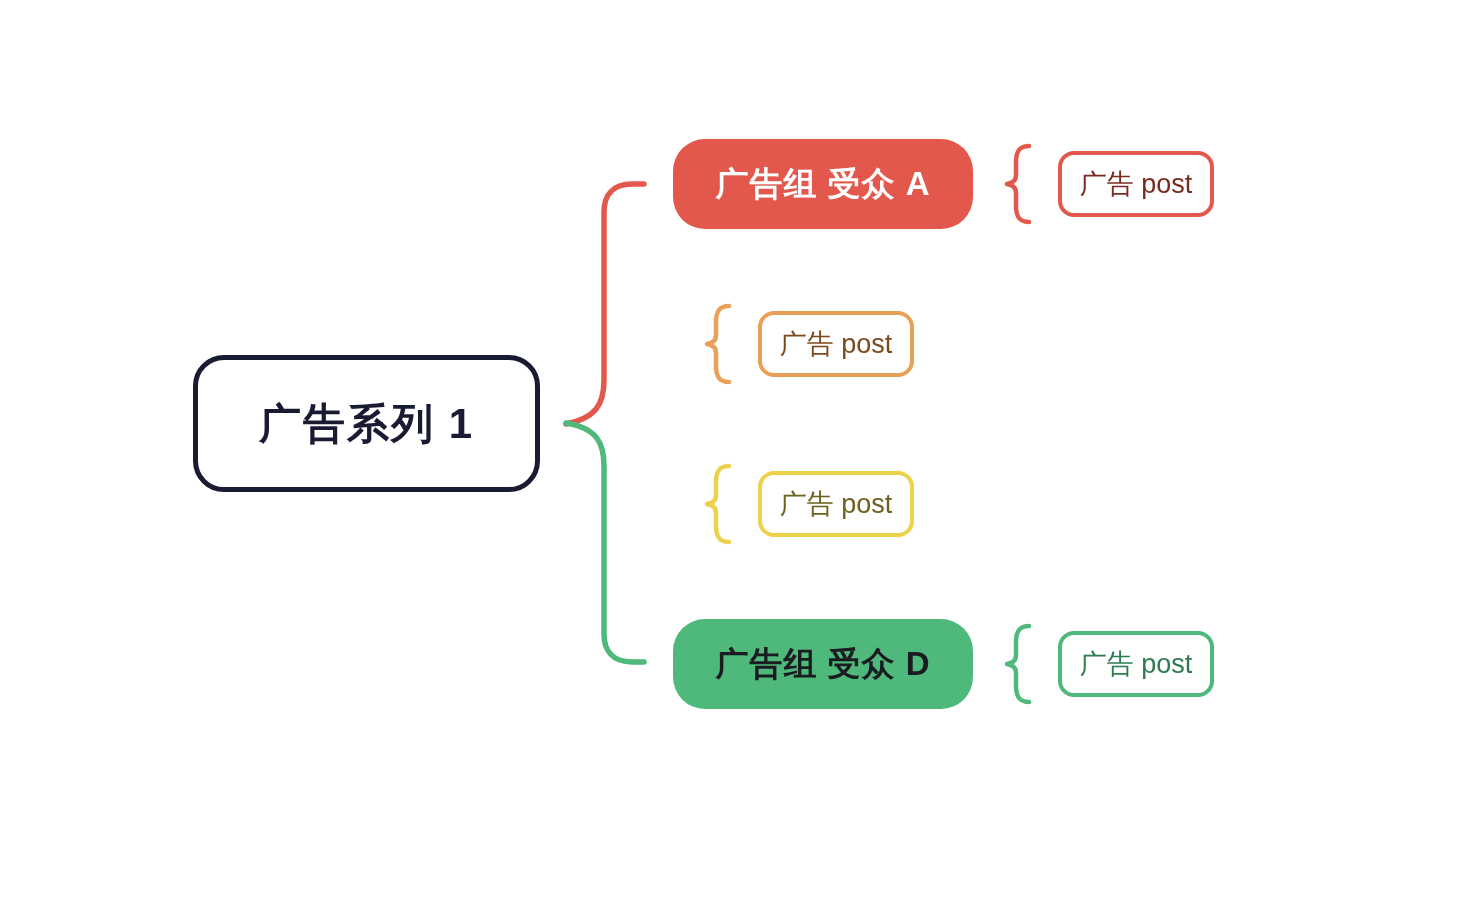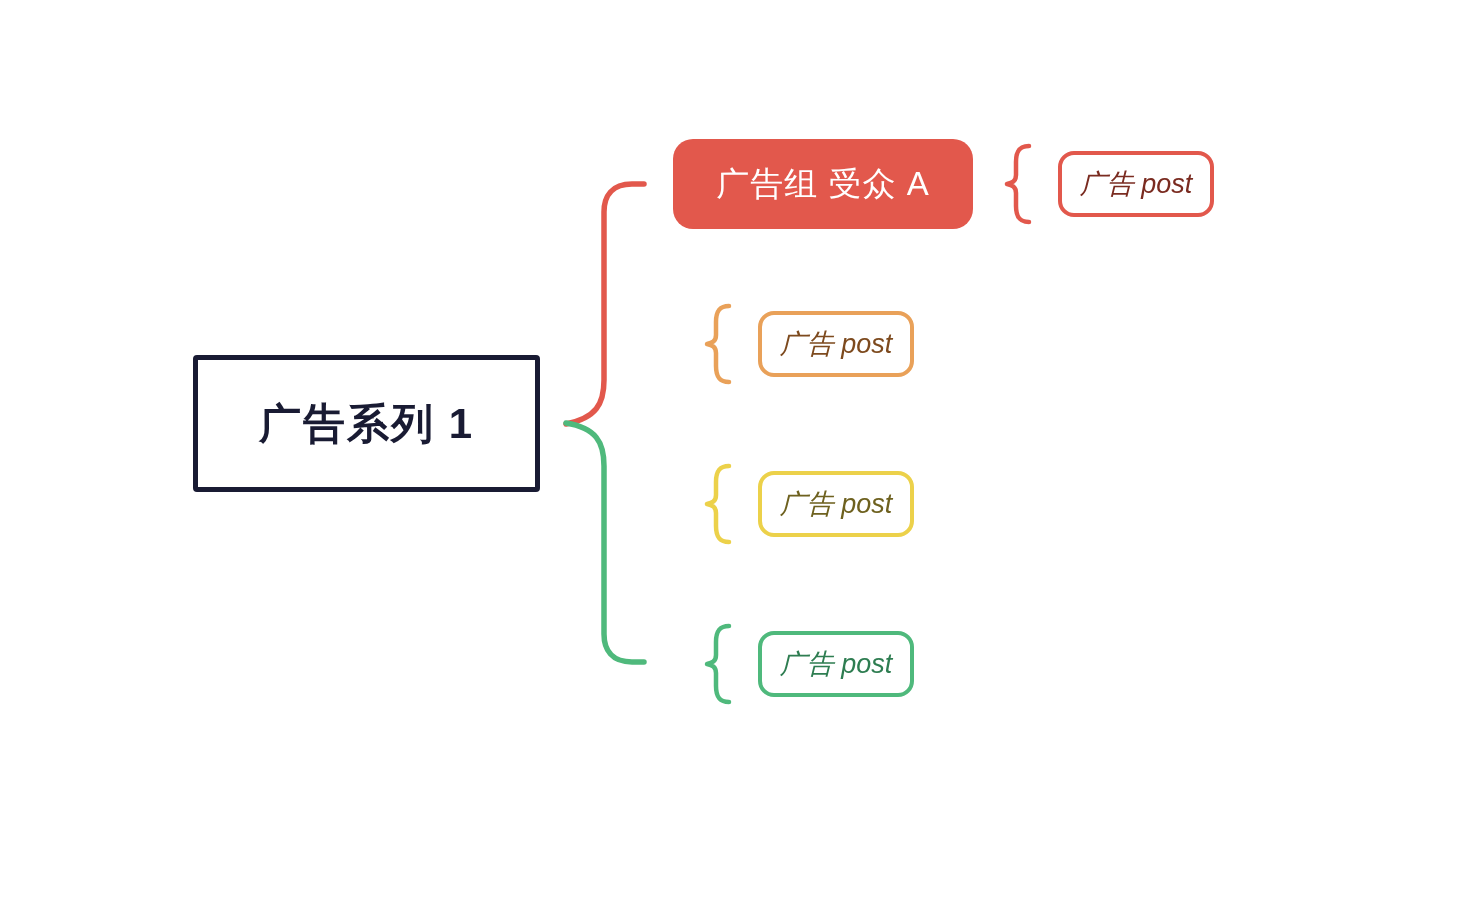--- a/index.html
+++ b/index.html
@@ -30,21 +30,21 @@
   }
   .root-node {
     position: absolute;
     left: 193px;
     top: 355px;
     width: 347px;
     height: 137px;
     box-sizing: border-box;
     background: #ffffff;
     border: 5px solid #191B33;
-    border-radius: 4px;
+    border-radius: 31px;
     display: flex;
     align-items: center;
     justify-content: center;
     cursor: pointer;
     text-align: right;
   }
   .root-node .root-label {
     color: #191B33;
     font-size: 42px;
     font-weight: bold;
@@ -56,28 +56,28 @@
     left: 673px;
     width: 600px;
     height: 90px;
     display: flex;
     align-items: center;
   }
   .group-node {
     width: 300px;
     height: 90px;
     box-sizing: border-box;
-    border-radius: 20px;
+    border-radius: 32px;
     background: var(--fill);
     color: var(--text);
     display: flex;
     align-items: center;
     justify-content: center;
     font-size: 33px;
-    font-weight: 400;
+    font-weight: 700;
     letter-spacing: 1px;
     white-space: nowrap;
     cursor: pointer;
     flex: none;
   }
   .brace-icon {
     flex: none;
     margin-left: 26px;
     width: 36px;
     height: 84px;
@@ -99,21 +99,20 @@
     border: 4px solid var(--accent);
     border-radius: 16px;
     display: flex;
     align-items: center;
     justify-content: center;
     font-size: 27px;
     font-weight: 500;
     color: var(--post-text);
     white-space: nowrap;
     cursor: pointer;
-    font-style: italic;
   }
   .row-0 { top: 139px; }
   .row-1 { top: 299px; }
   .row-2 { top: 459px; }
   .row-3 { top: 619px; }
 </style>
 </head>
 <body>
 
 <div class="canvas">
@@ -151,20 +150,23 @@
   <div class="branch-row row-2" style="--fill: #ECD14A; --text: #1B1C22; --accent: #ECD14A; --post-text: #6E611F;">
     <svg class="brace-icon" viewBox="0 0 36 84">
       <path d="M 30 4 C 20 4, 17 10, 17 20 L 17 33 C 17 39.5, 13 41, 8 42 C 13 43, 17 44.5, 17 51 L 17 64 C 17 74, 20 80, 30 80"></path>
     </svg>
     <div class="post-node">
       <span>广告 post</span>
     </div>
   </div>
 
   <div class="branch-row row-3" style="--fill: #4FB97C; --text: #1B1C22; --accent: #4FB97C; --post-text: #2E7D51;">
+    <div class="group-node">
+      <span>广告组 受众 D</span>
+    </div>
     <svg class="brace-icon" viewBox="0 0 36 84">
       <path d="M 30 4 C 20 4, 17 10, 17 20 L 17 33 C 17 39.5, 13 41, 8 42 C 13 43, 17 44.5, 17 51 L 17 64 C 17 74, 20 80, 30 80"></path>
     </svg>
     <div class="post-node">
       <span>广告 post</span>
     </div>
   </div>
 
 </div>
 

